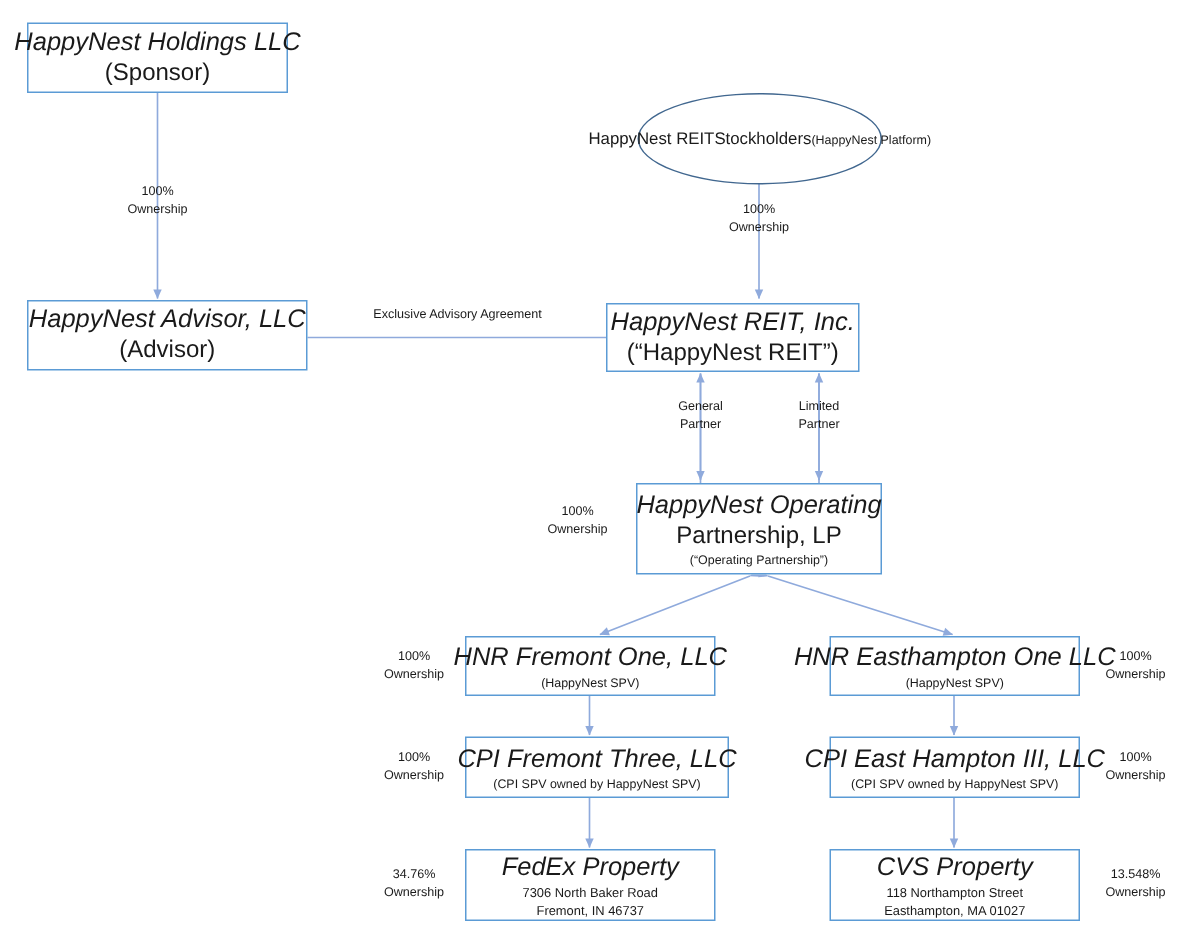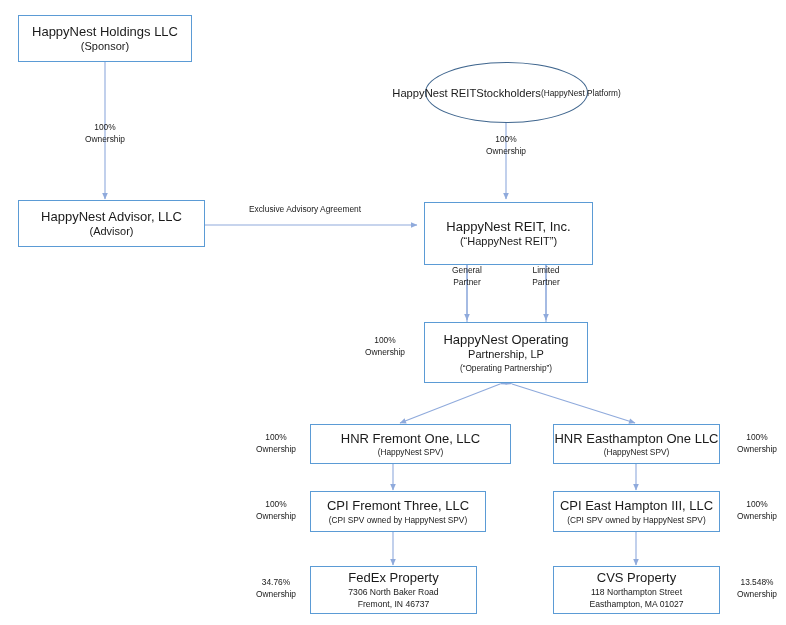--- a/index.html
+++ b/index.html
@@ -33,26 +33,27 @@
     background: #ffffff;
     border: 1px solid #5b9bd5;
     display: flex;
     flex-direction: column;
     align-items: center;
     justify-content: center;
     text-align: center;
     line-height: 1.22;
   }
   .node .t1 {
-    font-size: 13px;
-    color: #1a1a1a;
-    white-space: nowrap;
+    font-size: 17px;
+    color: #1a1a1a;
+    white-space: nowrap;
+    font-style: italic;
   }
   .node .t2 {
-    font-size: 11px;
+    font-size: 16px;
     color: #1a1a1a;
     white-space: nowrap;
   }
   .node .sub {
     font-size: 8.3px;
     color: #1a1a1a;
     white-space: nowrap;
     margin-top: 1px;
   }
   .node .addr {
@@ -145,32 +146,32 @@
     <span class="t1">HappyNest REIT</span>
     <span class="t2">Stockholders</span>
     <span class="sub">(HappyNest Platform)</span>
   </div>
 
   <div class="node" style="left:18px; top:200px; width:187px; height:47px;">
     <span class="t1">HappyNest Advisor, LLC</span>
     <span class="t2">(Advisor)</span>
   </div>
 
-  <div class="node" style="left:424px; top:202px; width:169px; height:63px;">
+  <div class="node" style="left:404px; top:202px; width:169px; height:46px;">
     <span class="t1">HappyNest REIT, Inc.</span>
     <span class="t2">(“HappyNest REIT”)</span>
   </div>
 
   <div class="node" style="left:424px; top:322px; width:164px; height:61px;">
     <span class="t1">HappyNest Operating</span>
     <span class="t2">Partnership, LP</span>
     <span class="sub">(“Operating Partnership”)</span>
   </div>
 
-  <div class="node" style="left:310px; top:424px; width:201px; height:40px;">
+  <div class="node" style="left:310px; top:424px; width:167px; height:40px;">
     <span class="t1">HNR Fremont One, LLC</span>
     <span class="sub">(HappyNest SPV)</span>
   </div>
 
   <div class="node" style="left:553px; top:424px; width:167px; height:40px;">
     <span class="t1">HNR Easthampton One LLC</span>
     <span class="sub">(HappyNest SPV)</span>
   </div>
 
   <div class="node" style="left:310px; top:491px; width:176px; height:41px;">

